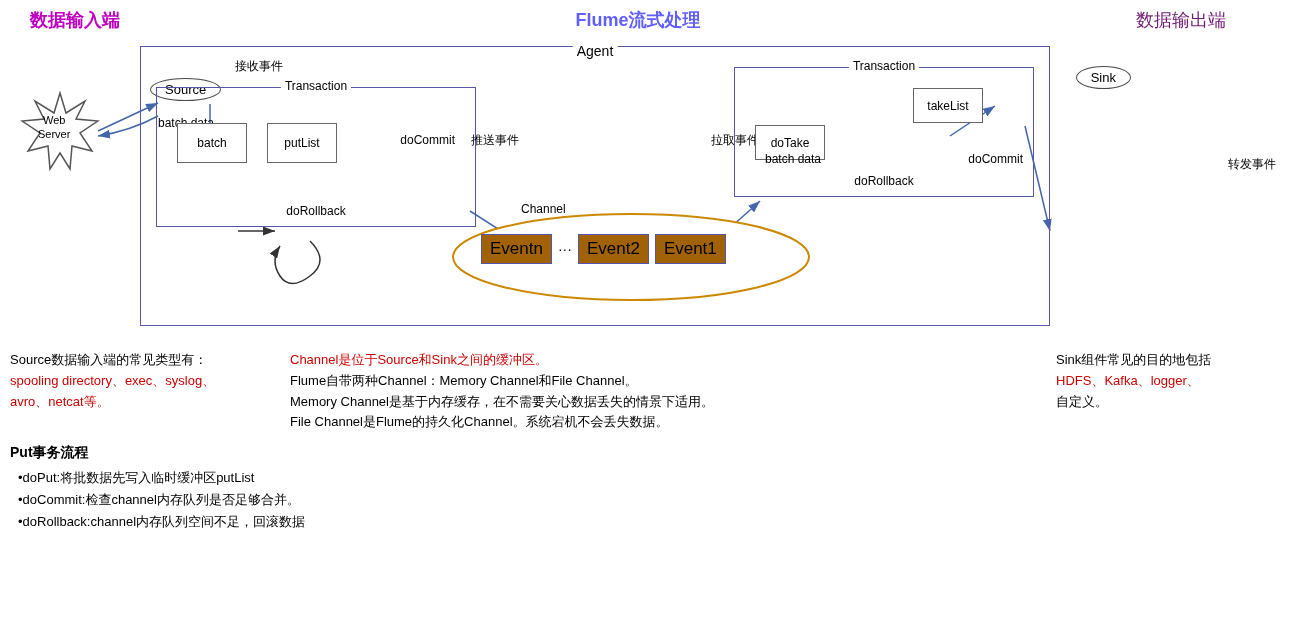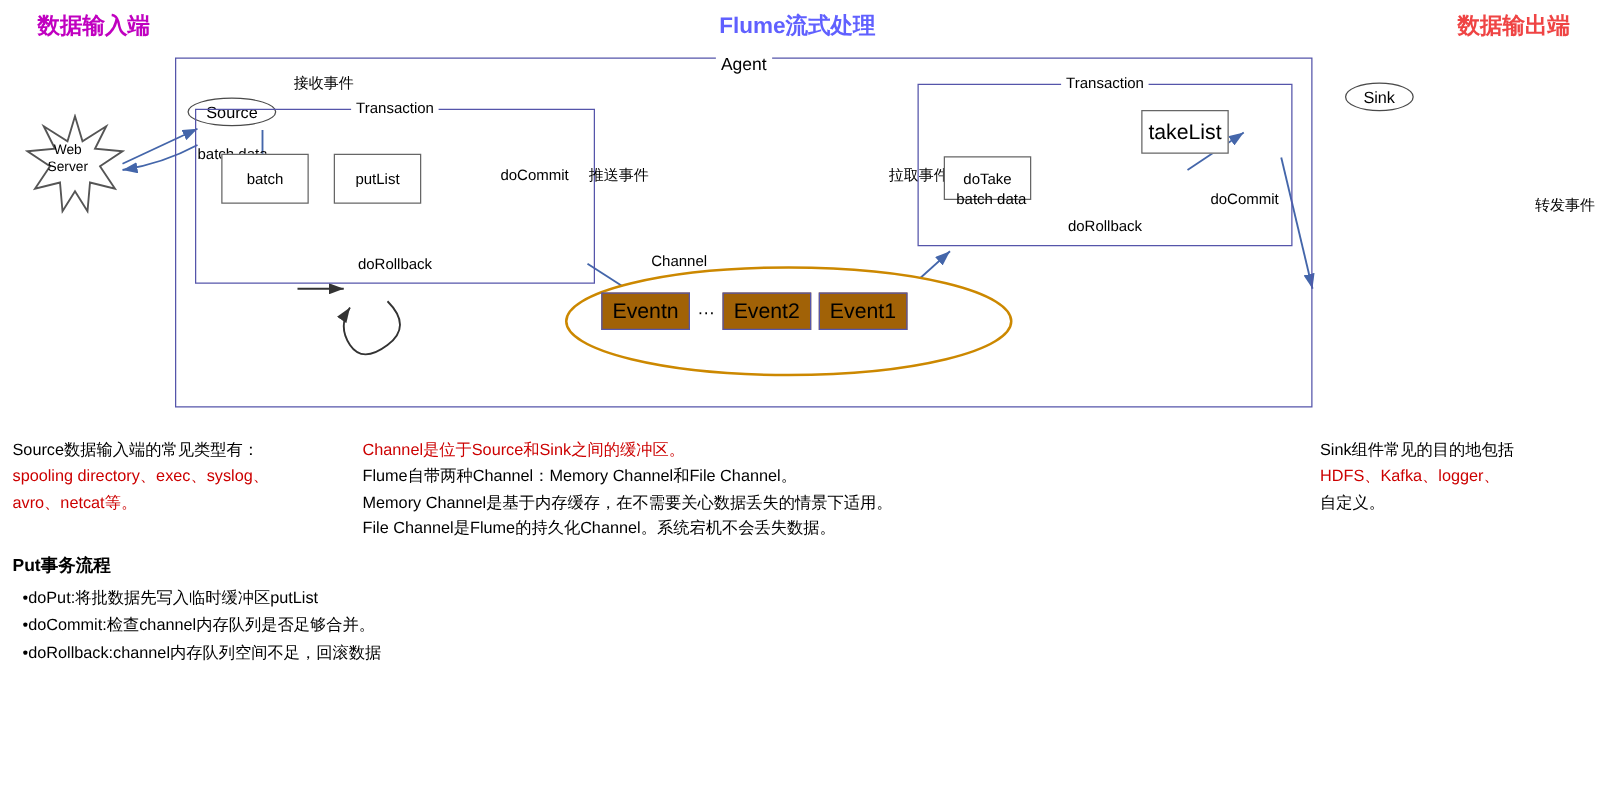--- a/index.html
+++ b/index.html
@@ -37,24 +37,24 @@
     .col-header-mid {
       flex: 1;
       text-align: center;
       color: #6060ff;
       font-size: 18px;
       font-weight: bold;
     }
 
     .col-header-right {
       width: 150px;
-      text-align: center;
-      color: #ef4444;
+      text-align: left;
+      color: #701a75;
       font-size: 18px;
-      font-weight: bold;
+      font-weight: normal;
     }
 
     
     .diagram-area {
       width: 100%;
       height: 310px;
       position: relative;
     }
 
     .oval-box {
@@ -196,21 +196,21 @@
       position: absolute;
       right: 50px;
       top: 20px;
       width: 70px;
       height: 35px;
       border: 1.5px solid #666;
       display: flex;
       align-items: center;
       justify-content: center;
       background: #fff;
-      font-size: 17px;
+      font-size: 12px;
     }
 
     .batch-data-right {
       position: absolute;
       left: 30px;
       bottom: 30px;
       font-size: 12px;
     }
 
     .docommit-right {

